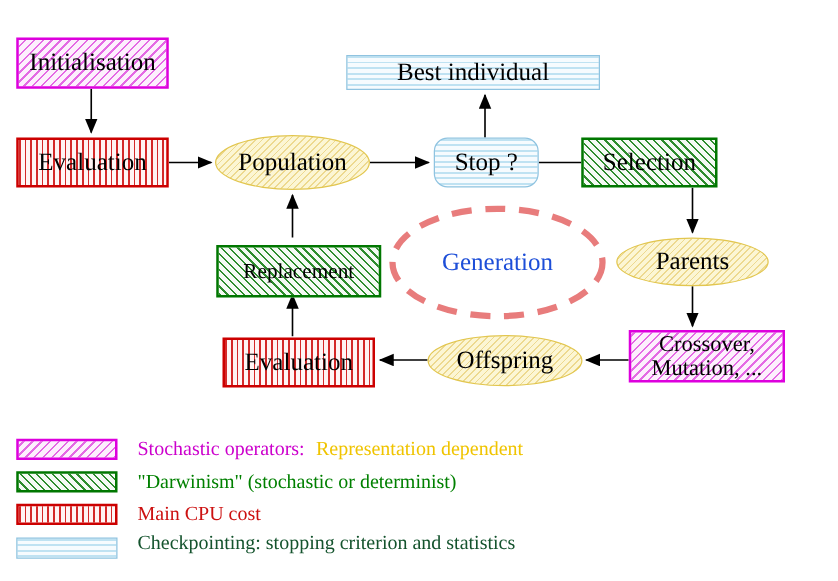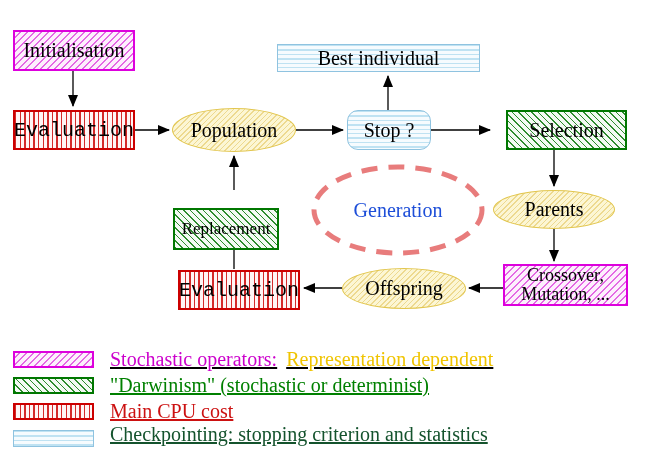--- a/index.html
+++ b/index.html
@@ -20,21 +20,20 @@
   
   .magenta-hatch{
     border:2px solid #dd00dd;
     background-color:#fdeffd;
     background-image:repeating-linear-gradient(-45deg,#e46ae4 0,#e46ae4 1.4px,transparent 1.4px,transparent 5px);
   }
   .red-stripes{
     border:2px solid #cc0000;
     background-color:#fff5f5;
     background-image:repeating-linear-gradient(90deg,#d42a2a 0,#d42a2a 1.4px,transparent 1.4px,transparent 4.6px);
-    font-family:Liberation Mono, monospace;
   }
   .green-hatch{
     border:2px solid #007700;
     background-color:#f4faf4;
     background-image:repeating-linear-gradient(45deg,#2d8c2d 0,#2d8c2d 1.3px,transparent 1.3px,transparent 4.6px);
   }
   .cyan-lines{
     border:1.5px solid #8fc3e0;
     background-color:#f6fbfe;
     background-image:repeating-linear-gradient(to bottom,#bfe2f2 0,#bfe2f2 1.4px,transparent 1.4px,transparent 4.4px);
@@ -49,21 +48,21 @@
 
   
   #generation-label{
     position:absolute;left:318px;top:199px;width:160px;text-align:center;
     font-size:20px;color:#1d4ed8;z-index:2;
   }
 
   
   .legend-swatch{position:absolute;left:13px;width:81px;height:17px;box-sizing:border-box;}
   .legend-text{
-    position:absolute;left:110px;font-size:20px;white-space:nowrap;line-height:17px;text-decoration:underline;
+    position:absolute;left:110px;font-size:16px;white-space:nowrap;line-height:17px;
   }
   .seg2{margin-left:9px;}
 </style>
 </head>
 <body>
 
 <div id="canvas">
 
   <svg id="wires" viewBox="0 0 670 465">
     <defs>
@@ -102,25 +101,25 @@
   </div>
 
   <div class="node cyan-lines fs20" style="left:277px;top:44px;width:203px;height:28px">
     <span class="lbl">Best individual</span>
   </div>
 
   <div class="node cyan-lines rounded fs20" style="left:347px;top:110px;width:84px;height:40px">
     <span class="lbl">Stop ?</span>
   </div>
 
-  <div class="node green-hatch fs20" style="left:506px;top:110px;width:121px;height:40px">
+  <div class="node green-hatch fs20" style="left:465px;top:110px;width:109px;height:40px">
     <span class="lbl">Selection</span>
   </div>
 
-  <div class="node green-hatch fs17" style="left:173px;top:208px;width:106px;height:42px">
+  <div class="node green-hatch fs17" style="left:173px;top:196px;width:132px;height:42px">
     <span class="lbl">Replacement</span>
   </div>
 
   <div id="generation-label">Generation</div>
 
   <div class="node yellow-ellipse fs20" style="left:493px;top:190px;width:122px;height:39px">
     <span class="lbl">Parents</span>
   </div>
 
   <div class="node red-stripes fs20" style="left:178px;top:270px;width:122px;height:40px">

